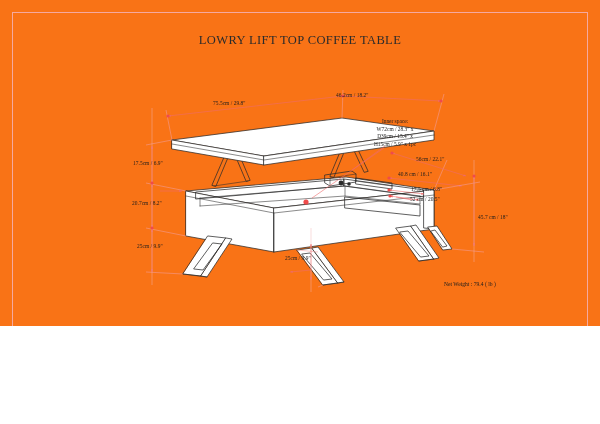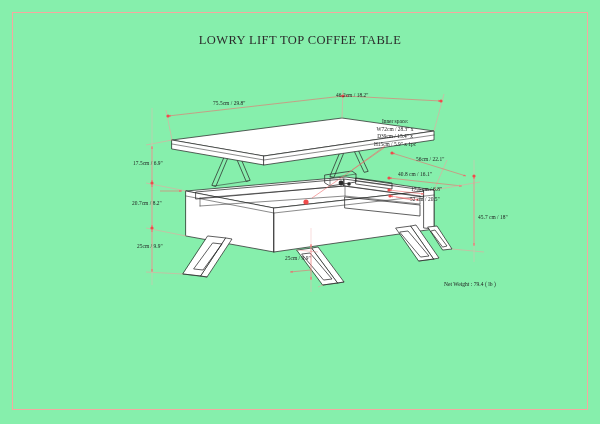--- a/index.html
+++ b/index.html
@@ -3,22 +3,22 @@
 <meta charset="utf-8">
 <style>
   html, body {
     margin: 0;
     padding: 0;
     background: #ffffff;
   }
   #page {
     position: relative;
     width: 600px;
-    height: 424px;
-    background: #86efac;
+    height: 326px;
+    background: #f97316;
     font-family: "Liberation Serif", serif;
     overflow: hidden;
   }
   #page-border {
     position: absolute;
     left: 12px;
     top: 12px;
     width: 576px;
     height: 398px;
     border: 1.5px solid #f5a9a0;

